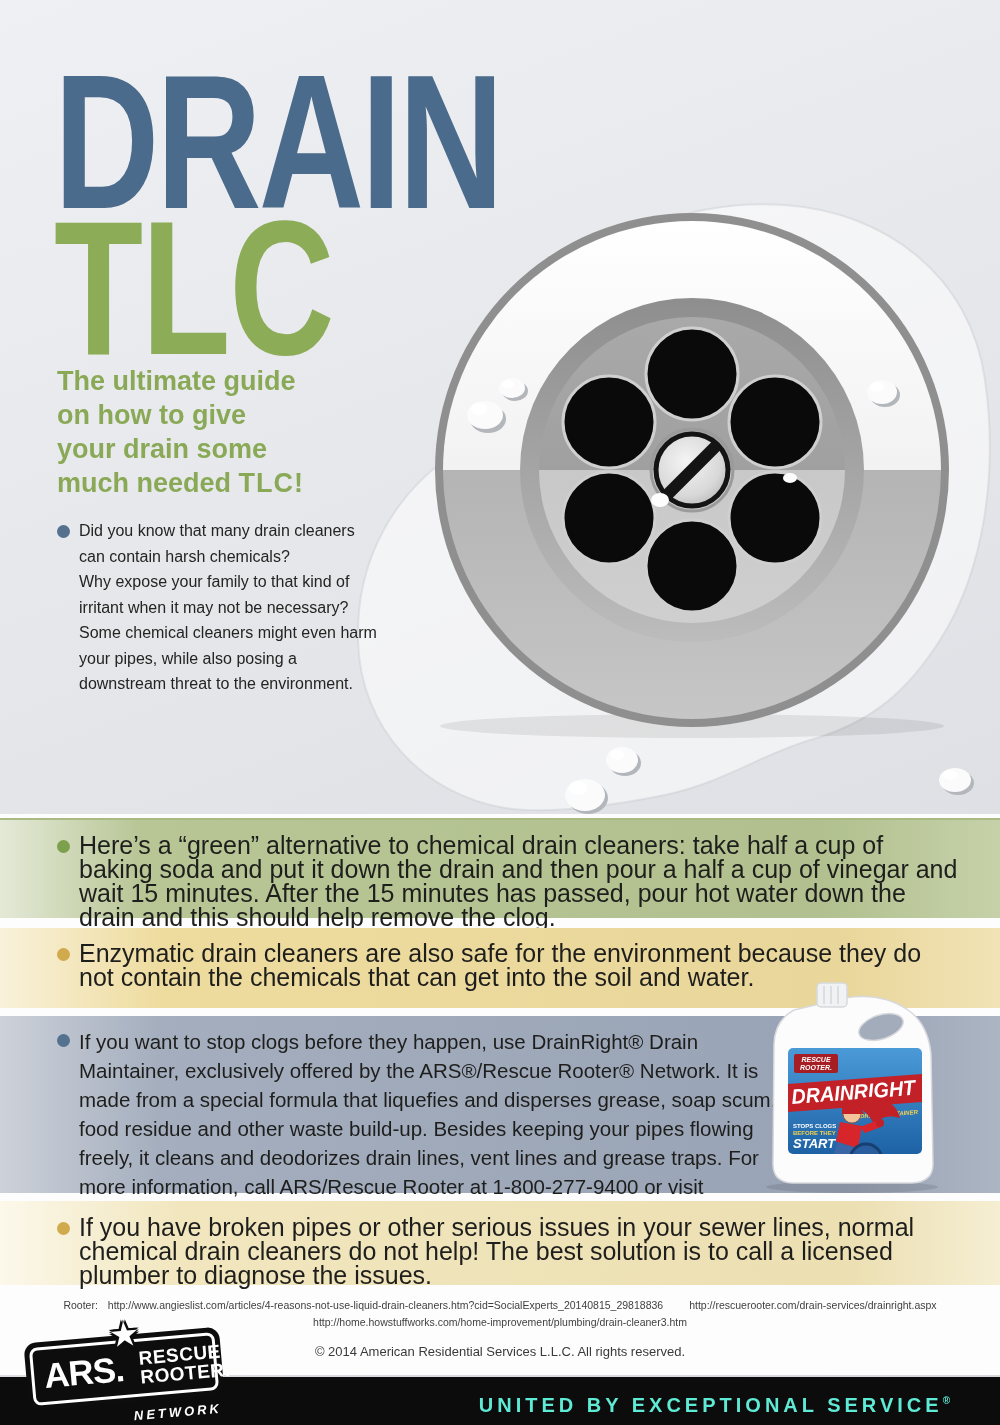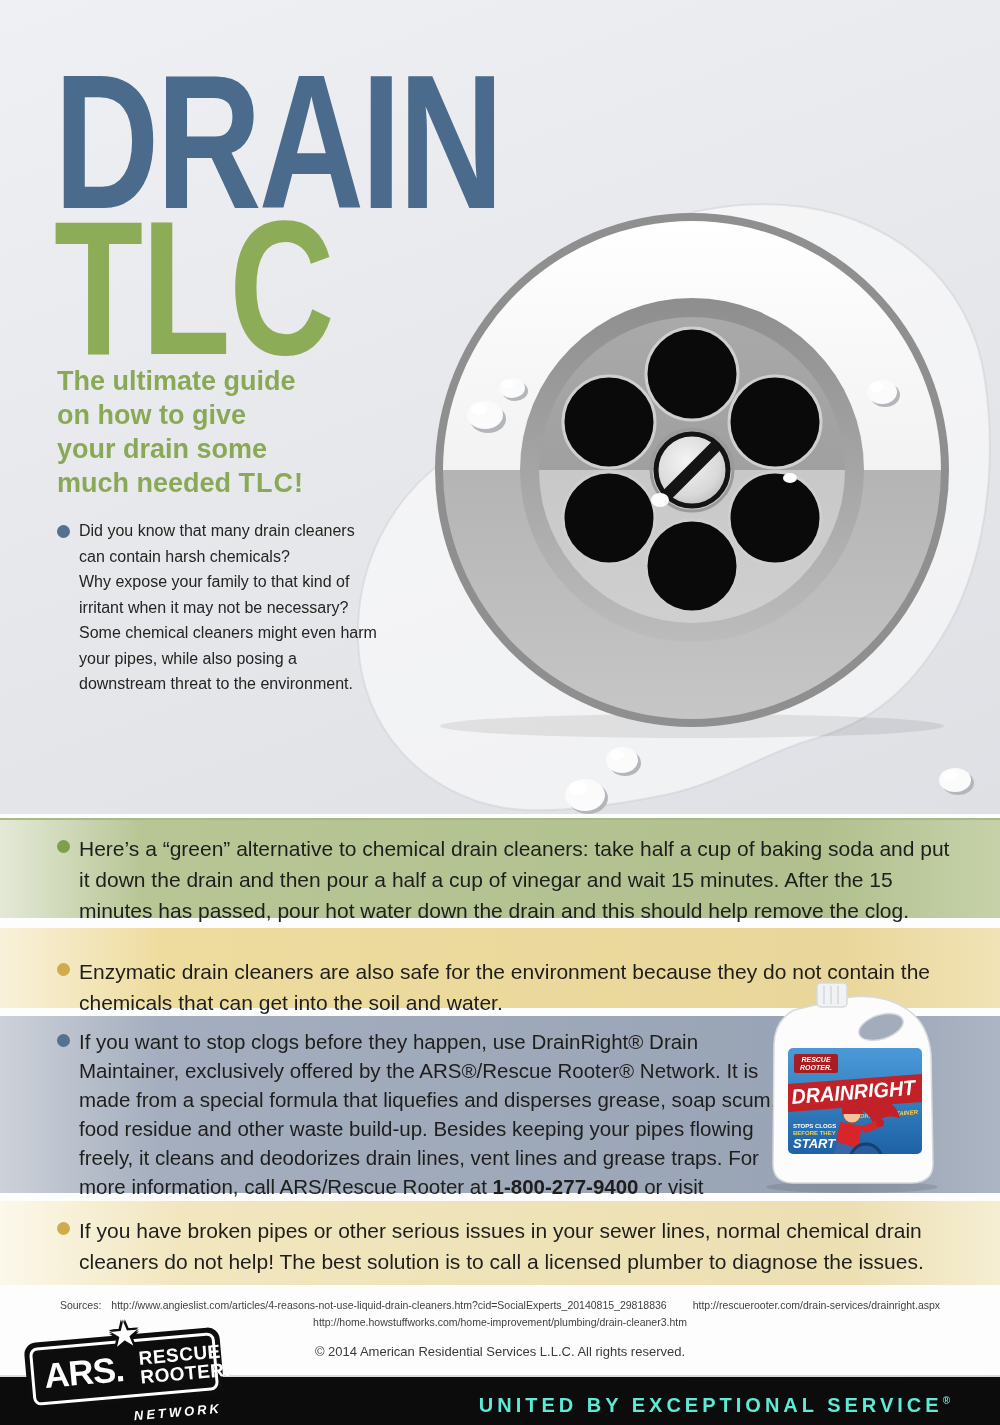--- a/index.html
+++ b/index.html
@@ -34,26 +34,26 @@
   .dot{flex:0 0 13px;width:13px;height:13px;border-radius:50%;margin-top:7px;}
   .dot-slate{background:#54718f;}
   .dot-green{background:#7da04c;}
   .dot-gold{background:#d2aa4e;}
   
   .drain-svg{position:absolute;left:330px;top:170px;width:670px;height:650px;z-index:1;}
   .jug-svg{position:absolute;left:760px;top:982px;width:188px;height:212px;z-index:5;}
   
   .lower-white{position:absolute;left:0;top:814px;width:100%;height:561px;background:#fdfdfd;z-index:2;}
   .band{position:absolute;left:0;width:100%;display:flex;align-items:flex-start;box-sizing:border-box;z-index:3;}
-  .band p{margin:0 0 0 9px;font-size:21px;line-height:31px;color:#1e1e1c;}
+  .band p{margin:0 0 0 9px;font-size:25px;line-height:24px;color:#1e1e1c;}
   .band-green{top:818px;height:100px;padding:13px 30px 0 57px;
     background:linear-gradient(90deg,#e4e9d7 0%,#b8c696 14%,#b1c08e 82%,#c6d1a9 100%);
     border-top:2px solid #a9ba84;}
   .band-green p{width:880px;}
-  .band-tan{top:928px;height:80px;padding:28px 30px 0 57px;
+  .band-tan{top:928px;height:80px;padding:13px 30px 0 57px;
     background:linear-gradient(90deg,#f9f1da 0%,#eedc9f 16%,#e9d69a 84%,#f1e3b6 100%);}
   .band-tan p{width:880px;}
   .band-gray{top:1016px;height:177px;padding:11px 30px 0 57px;
     background:linear-gradient(90deg,#cdd1d9 0%,#a4aebe 16%,#98a3b5 85%,#acb5c3 100%);}
   .band-gray p{width:700px;font-size:20.5px;line-height:29px;}
   .band-cream{top:1201px;height:84px;padding:14px 38px 0 57px;
     background:linear-gradient(90deg,#fcf8ea 0%,#f1e6be 18%,#ecdfb2 85%,#f5eed2 100%);}
   .band-cream p{width:880px;}
   
   .sources{position:absolute;left:0;top:1297px;width:100%;text-align:center;z-index:3;
@@ -72,21 +72,21 @@
   .ars-logo{position:absolute;left:26px;top:1335px;z-index:6;transform:rotate(-5deg);transform-origin:50% 50%;}
   .ars-box{background:#0d0d0d;border-radius:12px;padding:5px;position:relative;width:196px;box-sizing:border-box;}
   .ars-inner{border:3px solid #fff;border-radius:8px;display:flex;align-items:center;padding:4px 6px;}
   .ars-word{color:#fff;font-weight:900;font-size:35px;letter-spacing:-1px;padding:2px 6px 2px 4px;}
   .ars-divider{width:3px;align-self:stretch;background:#fff;margin:2px 8px 2px 2px;}
   .ars-right{display:flex;flex-direction:column;color:#fff;font-weight:900;font-size:19px;line-height:19px;letter-spacing:0.5px;}
   .ars-star{position:absolute;top:-18px;left:86px;font-size:34px;color:#fff;line-height:1;
     text-shadow:-2px 0 #0d0d0d,2px 0 #0d0d0d,0 -2px #0d0d0d,0 2px #0d0d0d,-2px -2px #0d0d0d,2px 2px #0d0d0d,-2px 2px #0d0d0d,2px -2px #0d0d0d;}
   .ars-network{position:absolute;right:4px;bottom:-21px;color:#fff;font-style:italic;
     font-weight:900;font-size:13px;letter-spacing:3px;}
-  b{font-weight:bold;}
+  b{font-weight:normal;}
 </style>
 </head>
 <body>
 
 <div class="page">
 
   <svg class="drain-svg" viewBox="0 0 670 650" aria-hidden="true">
     <defs>
       <linearGradient id="faceGrad" x1="0" y1="0" x2="0" y2="1">
         <stop offset="0" stop-color="#ffffff"></stop>
@@ -247,21 +247,21 @@
 
         <rect x="33" y="172" width="52" height="2" fill="#e8f0f8" opacity="0.85"></rect>
         <rect x="33" y="176" width="46" height="2" fill="#e8f0f8" opacity="0.85"></rect>
         <rect x="33" y="180" width="50" height="2" fill="#e8f0f8" opacity="0.85"></rect>
       </g>
     </g>
   </svg>
 
   <div class="sources">
     <div>
-      <span class="src-label">Sources:</span><span class="src-url">http://www.angieslist.com/articles/4-reasons-not-use-liquid-drain-cleaners.htm?cid=SocialExperts_20140815_29818836</span><span class="src-url">http://rescuerooter.com/drain-services/drainright.aspx</span>
+      <span class="src-label">Rooter:</span><span class="src-url">http://www.angieslist.com/articles/4-reasons-not-use-liquid-drain-cleaners.htm?cid=SocialExperts_20140815_29818836</span><span class="src-url">http://rescuerooter.com/drain-services/drainright.aspx</span>
     </div>
     <div>
       <span>http://home.howstuffworks.com/home-improvement/plumbing/drain-cleaner3.htm</span>
     </div>
   </div>
   <div class="copyright">© 2014 American Residential Services L.L.C. All rights reserved.</div>
 
   <div class="footer-bar">
     <div class="tagline"><span>UNITED BY EXCEPTIONAL SERVICE</span><sup>®</sup></div>
   </div>

